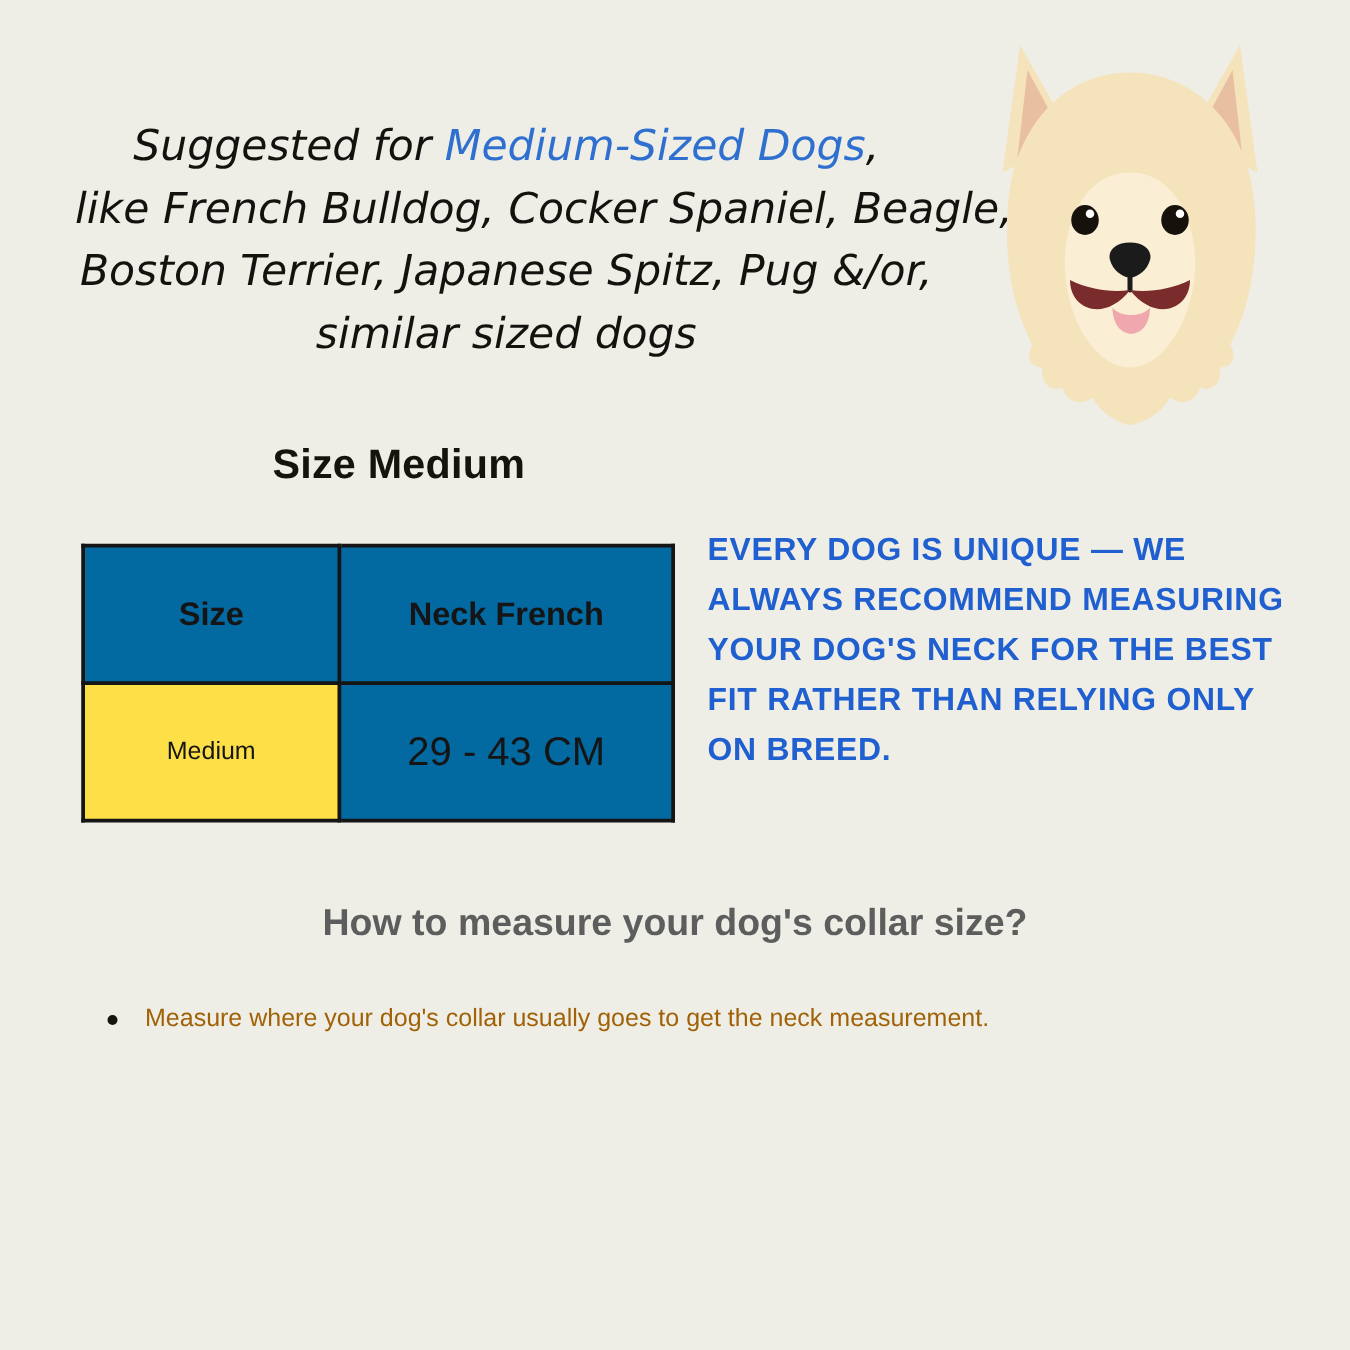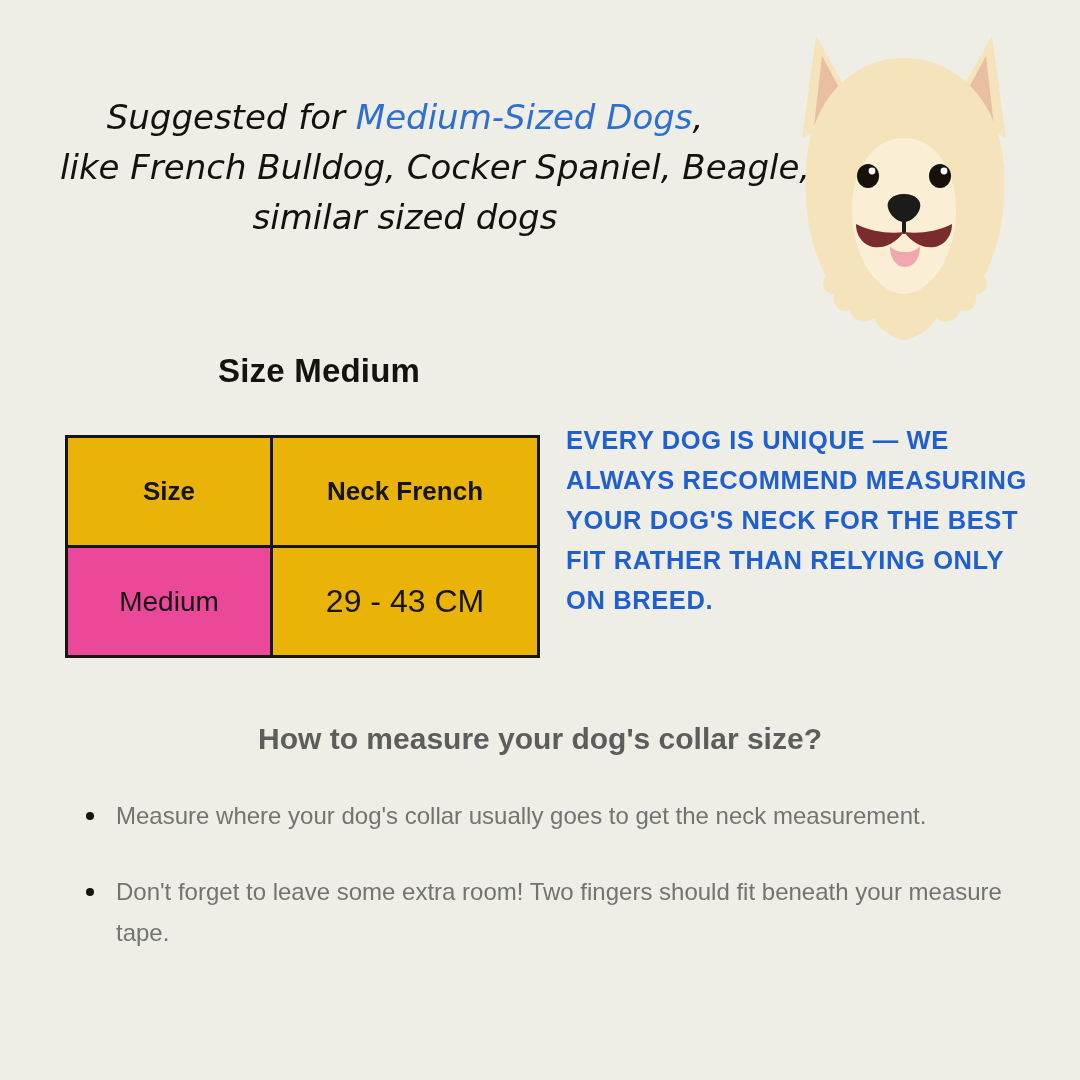--- a/index.html
+++ b/index.html
@@ -71,30 +71,30 @@
     border-collapse: collapse;
     table-layout: fixed;
   }
   .size-table td, .size-table th {
     border: 3px solid #151515;
     height: 105px;
     text-align: center;
     vertical-align: middle;
     font-size: 27px;
     color: #151515;
-    background: #eab308;
+    background: #0369a1;
   }
   .size-table th {
     font-weight: bold;
     font-size: 26px;
   }
   .size-table .col-size { width: 200px; }
   .size-table .cell-highlight {
-    background: #ec4899;
-    font-size: 28px;
+    background: #fde047;
+    font-size: 20px;
   }
   .size-table .cell-range {
     font-size: 32px;
   }
 
   
   .notice {
     position: absolute;
     left: 566px;
     top: 420px;
@@ -125,23 +125,23 @@
     left: 78px;
     top: 795px;
     width: 960px;
     margin: 0;
     padding: 0;
     list-style: none;
   }
   .bullets li {
     position: relative;
     padding-left: 38px;
-    font-size: 24px;
+    font-size: 20px;
     line-height: 41px;
-    color: #737373;
+    color: #a16207;
     margin-bottom: 35px;
     max-width: 930px;
   }
   .bullets li::before {
     content: "";
     position: absolute;
     left: 8px;
     top: 17px;
     width: 8px;
     height: 8px;
@@ -150,20 +150,21 @@
   }
 </style>
 </head>
 <body>
 
 <div class="page">
 
   <div class="suggested">
     <span class="line"><span>Suggested for </span><span class="accent">Medium-Sized Dogs</span><span>,</span></span>
     <span class="line">like French Bulldog, Cocker Spaniel, Beagle,</span>
+    <span class="line">Boston Terrier, Japanese Spitz, Pug &amp;/or,</span>
     <span class="line">similar sized dogs</span>
   </div>
 
   <div class="dog-illustration">
     <svg width="250" height="360" viewBox="0 0 250 360" xmlns="http://www.w3.org/2000/svg">
 
       <path d="M36 18 L22 120 L78 92 Z" fill="#f5e3bc"></path>
       <path d="M42 38 L34 108 L70 90 Z" fill="#e8bfa0"></path>
 
       <path d="M212 18 L226 120 L170 92 Z" fill="#f5e3bc"></path>
@@ -216,16 +217,15 @@
       </tr>
     </tbody>
   </table>
 
   <div class="notice">EVERY DOG IS UNIQUE — WE ALWAYS RECOMMEND MEASURING YOUR DOG'S NECK FOR THE BEST FIT RATHER THAN RELYING ONLY ON BREED.</div>
 
   <div class="howto-title">How to measure your dog's collar size?</div>
 
   <ul class="bullets">
     <li>Measure where your dog's collar usually goes to get the neck measurement.</li>
-    <li>Don't forget to leave some extra room! Two fingers should fit beneath your measure tape.</li>
   </ul>
 
 </div>
 
 </body></html>

